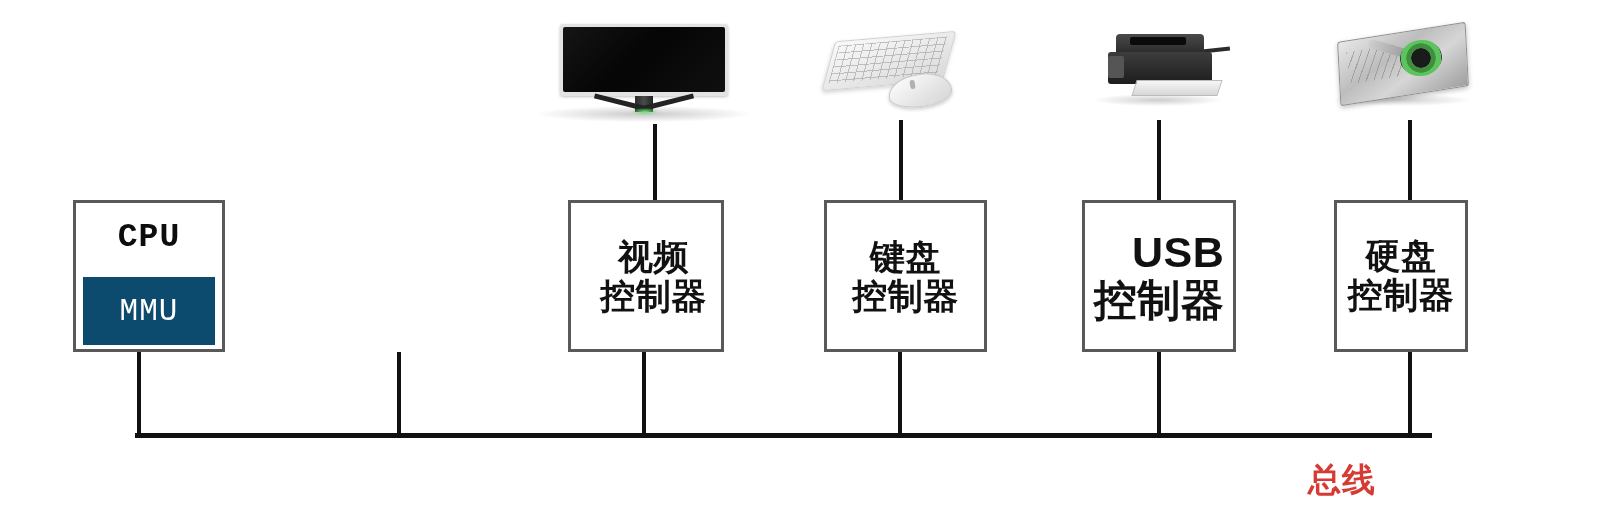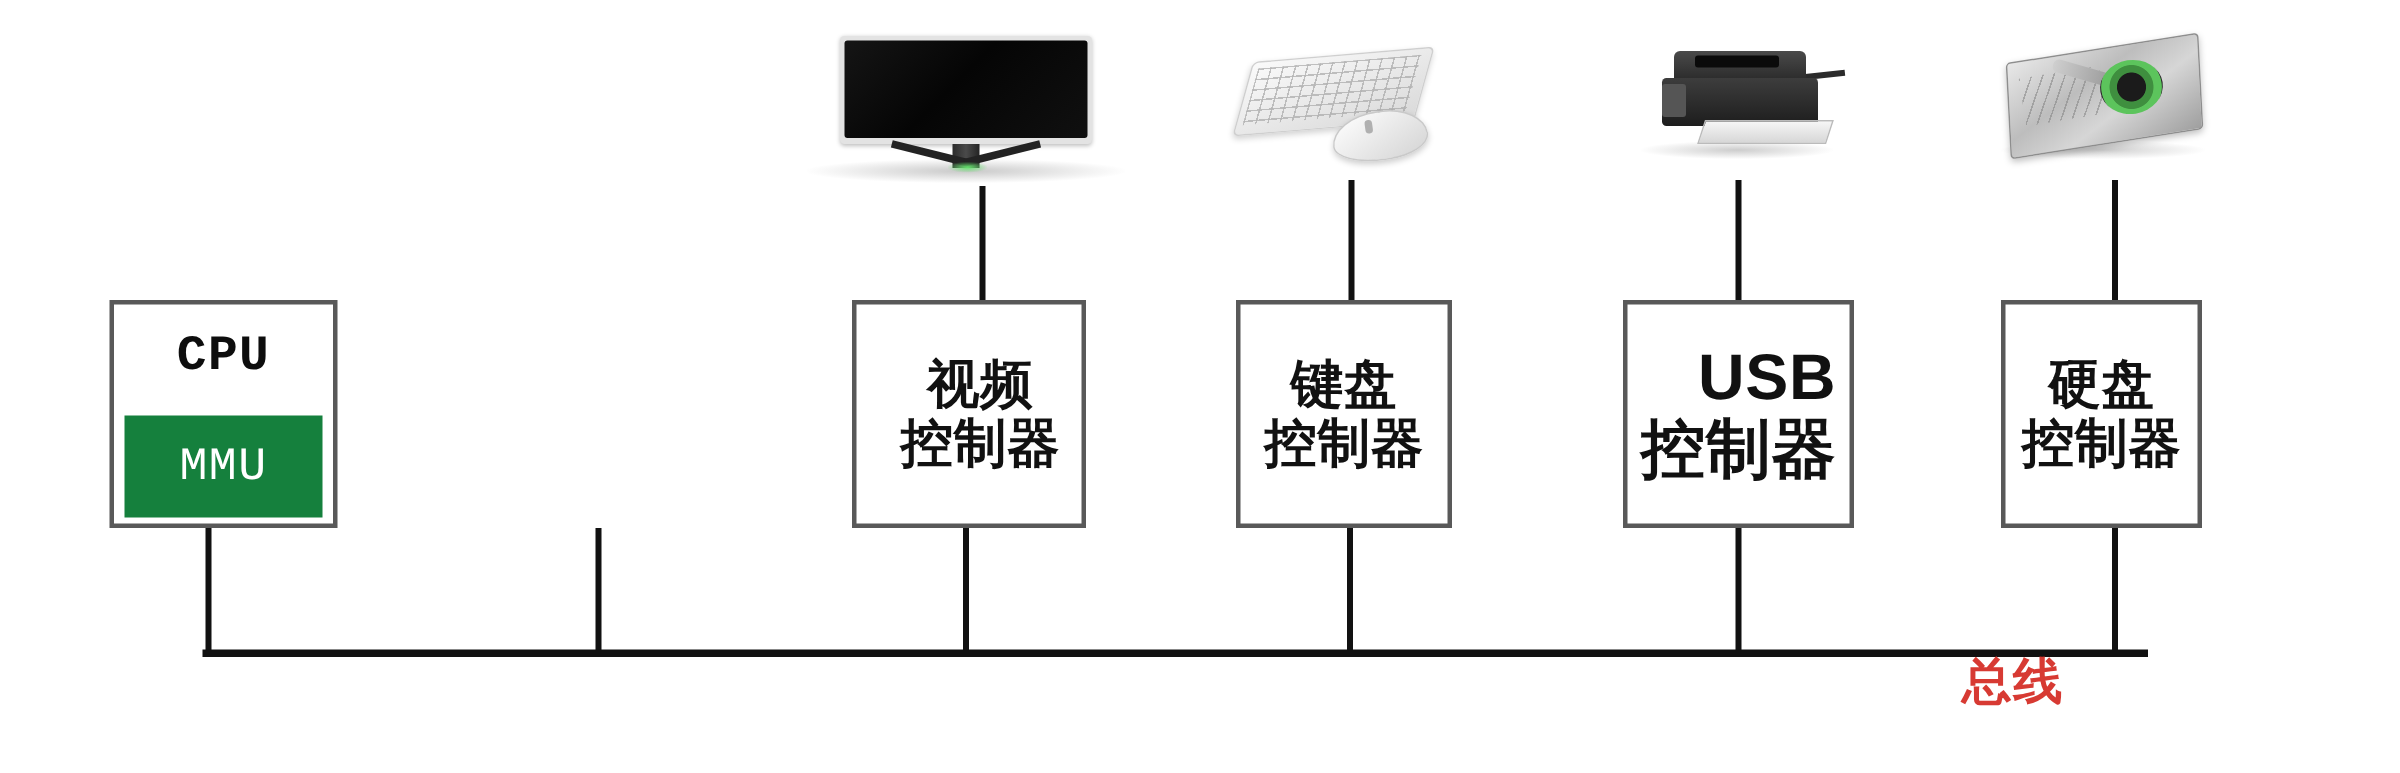--- a/index.html
+++ b/index.html
@@ -58,21 +58,21 @@
     font-weight: 700;
     color: #0d0d0d;
     letter-spacing: 1px;
   }
   .mmu-block {
     position: absolute;
     left: 7px;
     right: 7px;
     bottom: 4px;
     height: 68px;
-    background: #15803d;
+    background: #0c4a6e;
     display: flex;
     align-items: center;
     justify-content: center;
   }
   .mmu-text {
     color: #ffffff;
     font-size: 31px;
     font-weight: 400;
     letter-spacing: 1px;
   }
@@ -258,20 +258,21 @@
   }
 
   
   .bus-annotation {
     position: absolute;
     color: #d42a22;
     font-size: 33px;
     font-weight: 700;
     letter-spacing: 1px;
     opacity: .92;
+    margin-top: 26px;
   }
 
   
   .watermark {
     position: absolute;
     display: flex;
     align-items: center;
     color: #1a1a1a;
     font-size: 44px;
     font-weight: 700;
@@ -340,21 +341,21 @@
       <span class="mmu-text">MMU</span>
     </div>
   </div>
 
 
   <div class="box" style="left:568px; top:200px; width:156px; height:152px;padding-left:15px;">
     <div class="box-label lbl-cn">视频
 控制器</div>
   </div>
 
-  <div class="box" style="left:824px; top:200px; width:144px; height:152px;">
+  <div class="box" style="left:824px; top:200px; width:163px; height:152px;">
     <div class="box-label lbl-cn">键盘
 控制器</div>
   </div>
 
   <div class="box" style="left:1082px; top:200px; width:154px; height:152px;">
     <div class="box-label lbl-en">USB
 控制器</div>
   </div>
 
   <div class="box" style="left:1334px; top:200px; width:134px; height:152px;font-family:Liberation Serif, serif;">

